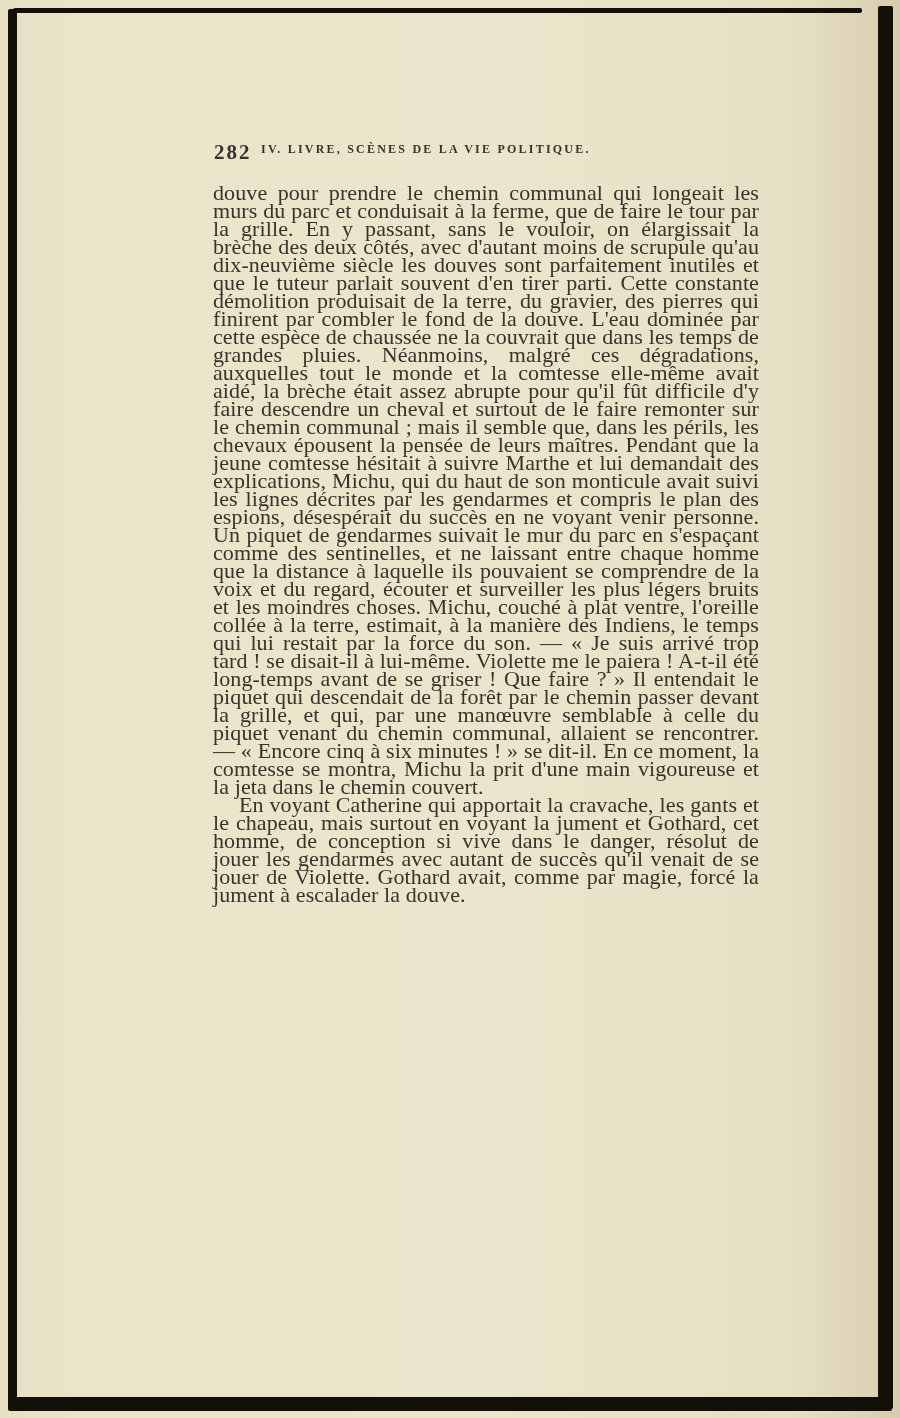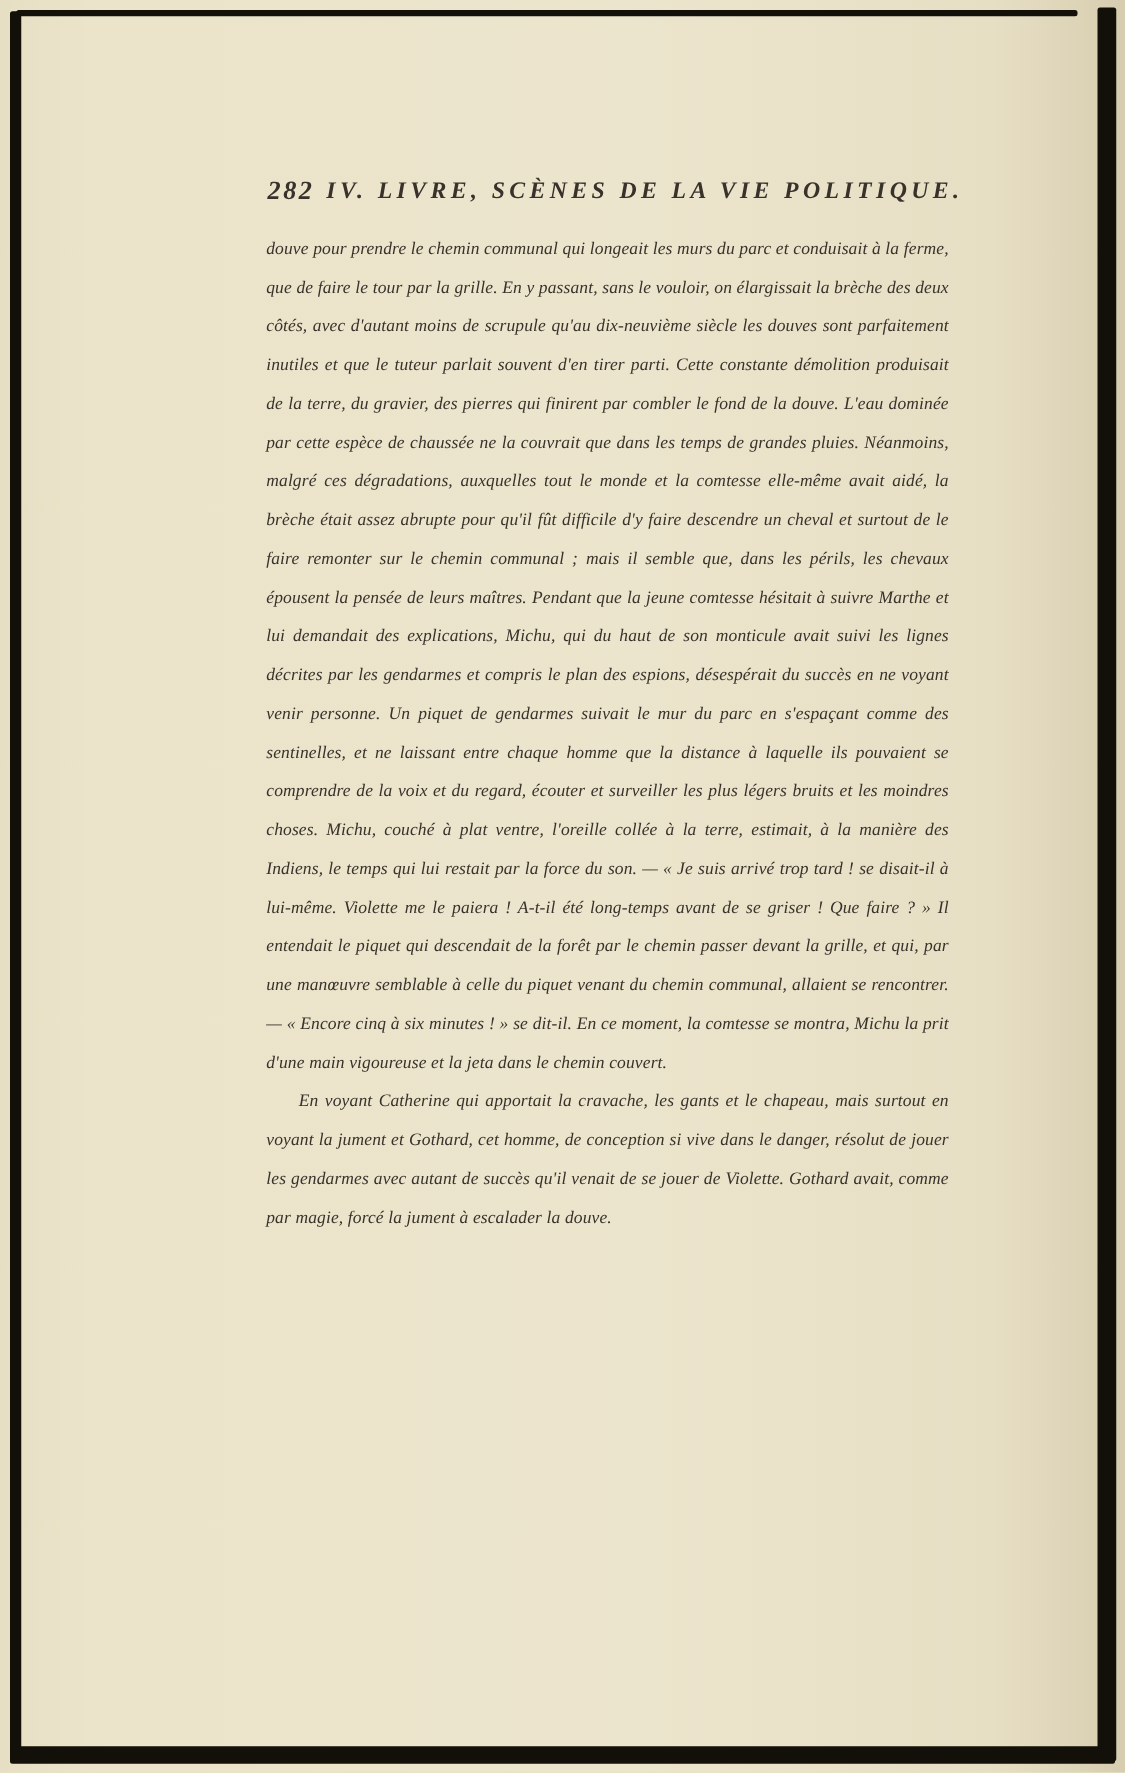--- a/index.html
+++ b/index.html
@@ -19,21 +19,20 @@
     height: 1418px;
     overflow: hidden;
     background:
       linear-gradient(90deg,
         #e6dfc4 0%,
         #ebe4ca 8%,
         #ece5cd 55%,
         #e7dfc4 88%,
         #ddd4b8 96%,
         #d6cdb0 100%);
-    font-style: italic;
   }
   
   .edge {
     position: absolute;
     background: var(--edge, #121009);
   }
   .edge-top    { top: 8px;  left: 13px;  right: 38px;  height: 5px;  border-radius: 2px; }
   .edge-left   { top: 9px;  left: 8px;   width: 9px;   bottom: 13px; border-radius: 2px; }
   .edge-right  { top: 6px;  right: 7px;  width: 15px;  bottom: 9px;  border-radius: 2px; }
   .edge-bottom { left: 8px; right: 8px;  bottom: 7px;  height: 14px; border-radius: 2px; }
@@ -55,29 +54,29 @@
     left: 1px;
     top: -2px;
     font-size: 21px;
     font-weight: bold;
     letter-spacing: 2px;
   }
   .running-title {
     display: block;
     text-align: left;
     padding-left: 48px;
-    font-size: 19px;
+    font-size: 12px;
     font-weight: bold;
     letter-spacing: 0.185em;
     white-space: nowrap;
   }
   .body-text p {
     margin: 0;
-    font-size: 14px;
-    line-height: 31px;
+    font-size: 22px;
+    line-height: 18px;
     text-align: justify;
     letter-spacing: 0.1px;
   }
   .body-text p.indent {
     text-indent: 26px;
   }
 </style>
 </head>
 <body>
 

